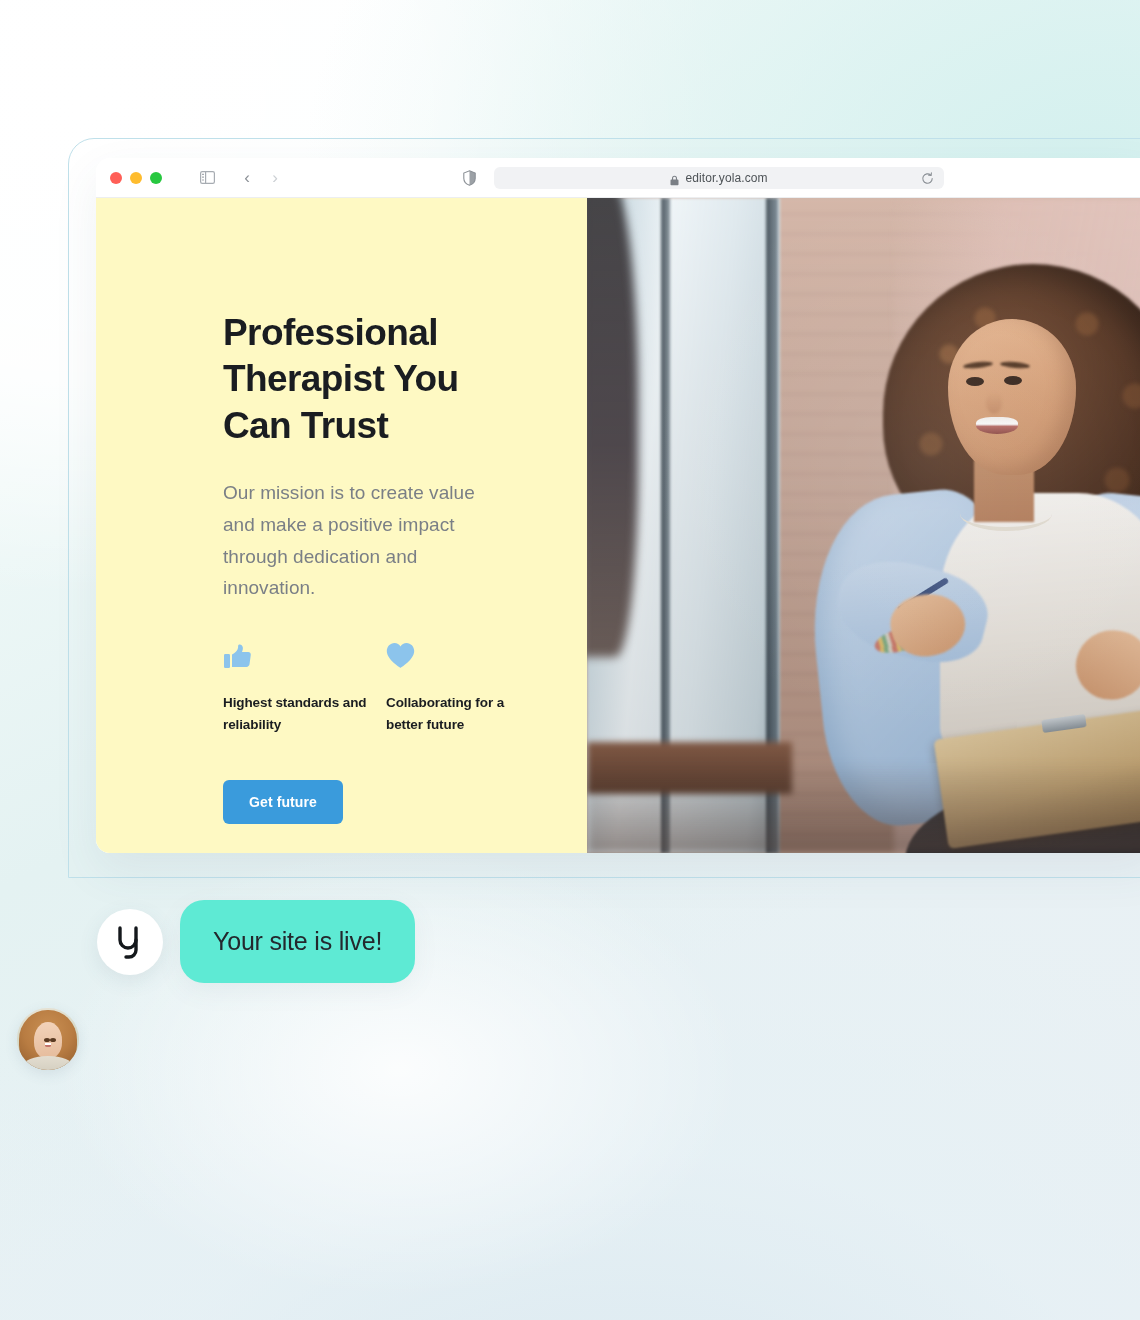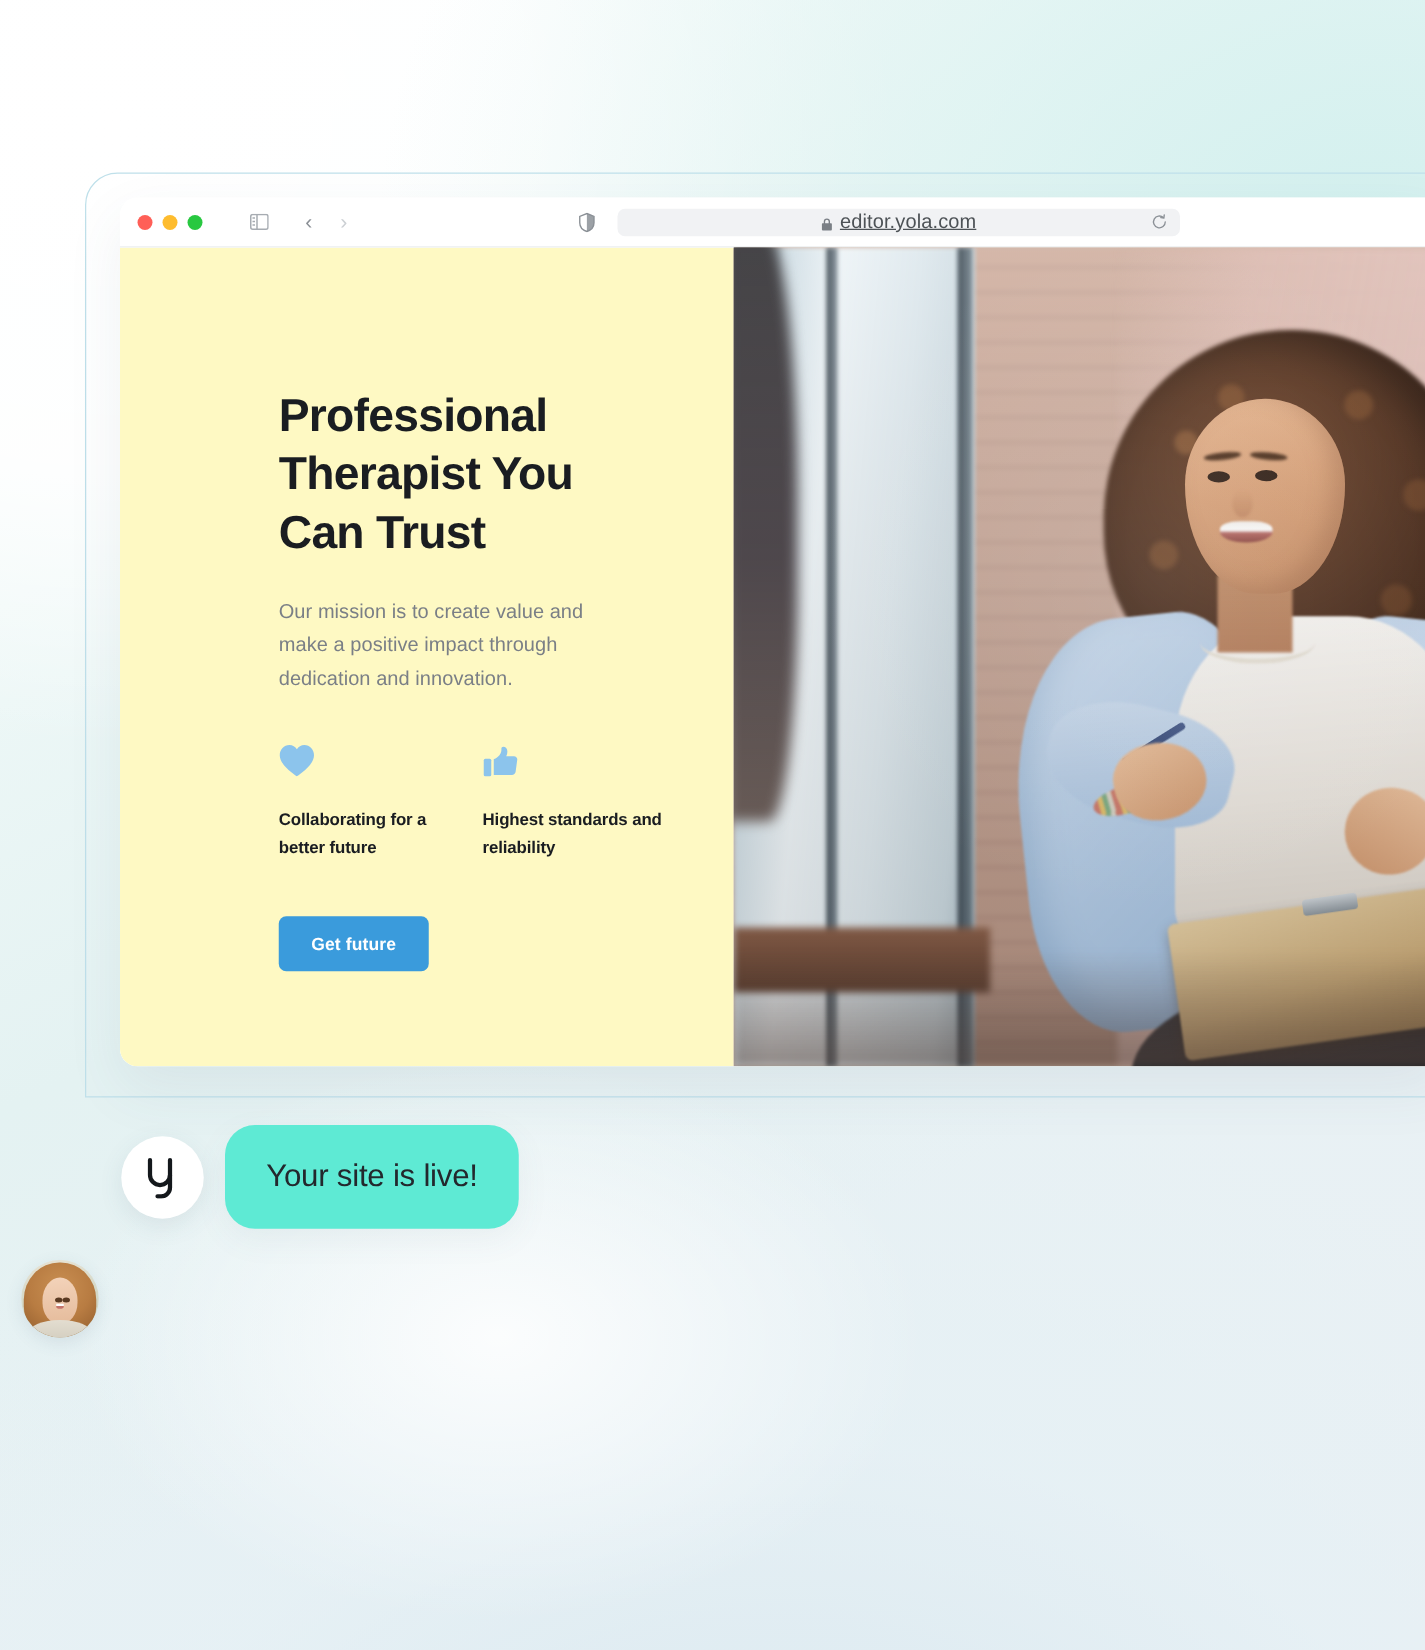--- a/index.html
+++ b/index.html
@@ -96,25 +96,24 @@
     background: #f1f2f4;
     border-radius: 6px;
     display: flex;
     align-items: center;
     justify-content: center;
     position: relative;
   }
   .url-inner { display: flex; align-items: center; gap: 6px; }
   .lock-icon { width: 9px; height: 11px; display: block; color: #7a7f85; }
   .url-text {
-    font-size: 16px;
+    font-size: 12px;
     color: #4d5256;
     letter-spacing: 0.1px;
     font-family: "Liberation Sans", sans-serif;
-    text-decoration: underline;
   }
   .reload-icon {
     position: absolute;
     right: 10px;
     color: #8b9096;
     width: 13px; height: 13px;
   }
 
   
   .page {
@@ -134,21 +133,21 @@
     font-size: 37px;
     line-height: 1.25;
     font-weight: 700;
     color: #1a1d21;
     letter-spacing: -0.6px;
     max-width: 270px;
   }
 
   .hero-sub {
     margin-top: 28px;
-    font-size: 16px;
+    font-size: 19px;
     line-height: 1.68;
     color: #7a7f86;
     max-width: 282px;
     letter-spacing: 0.05px;
   }
 
   .features {
     margin-top: 38px;
     display: flex;
     gap: 0;
@@ -533,35 +532,35 @@
     <div class="hero-left">
 
       <h1 class="hero-title">Professional Therapist You Can Trust</h1>
 
       <p class="hero-sub">Our mission is to create value and make a positive impact through dedication and innovation.</p>
 
       <div class="features">
 
         <div class="feature">
           <span class="feature-icon">
-            <svg width="29" height="27" viewBox="0 0 29 27" fill="currentColor">
-              <path d="M14.5 26S0.8 17.8 0.8 9.1C0.8 4.6 4.2 1 8.5 1c2.6 0 4.8 1.3 6 3.4C15.7 2.3 17.9 1 20.5 1c4.3 0 7.7 3.6 7.7 8.1C28.2 17.8 14.5 26 14.5 26Z"></path>
-            </svg>
-          </span>
-          <div class="feature-label">Collaborating for a better future</div>
-        </div>
-
-        <div class="feature">
-          <span class="feature-icon">
             <svg width="30" height="30" viewBox="0 0 30 30" fill="currentColor">
               <rect x="1" y="12" width="6" height="14" rx="1.2"></rect>
               <path d="M9 26V12.4c2.6-1 4.4-2.6 5.5-4.8.6-1.2.7-2.3.6-3.6-.05-.9.6-1.6 1.5-1.6 1.9 0 3.3 1.6 3.3 3.7 0 1.3-.3 2.5-.9 3.8h6.2c1.6 0 2.8 1.3 2.6 2.9l-1.3 9.5c-.2 1.5-1.5 2.6-3 2.6H9Z"></path>
             </svg>
           </span>
           <div class="feature-label">Highest standards and reliability</div>
+        </div>
+
+        <div class="feature">
+          <span class="feature-icon">
+            <svg width="29" height="27" viewBox="0 0 29 27" fill="currentColor">
+              <path d="M14.5 26S0.8 17.8 0.8 9.1C0.8 4.6 4.2 1 8.5 1c2.6 0 4.8 1.3 6 3.4C15.7 2.3 17.9 1 20.5 1c4.3 0 7.7 3.6 7.7 8.1C28.2 17.8 14.5 26 14.5 26Z"></path>
+            </svg>
+          </span>
+          <div class="feature-label">Collaborating for a better future</div>
         </div>
 
       </div>
 
       <button class="cta-btn">Get future</button>
     </div>
 
     <div class="hero-right">
       <div class="hero-photo">
         <div class="brick"></div>

